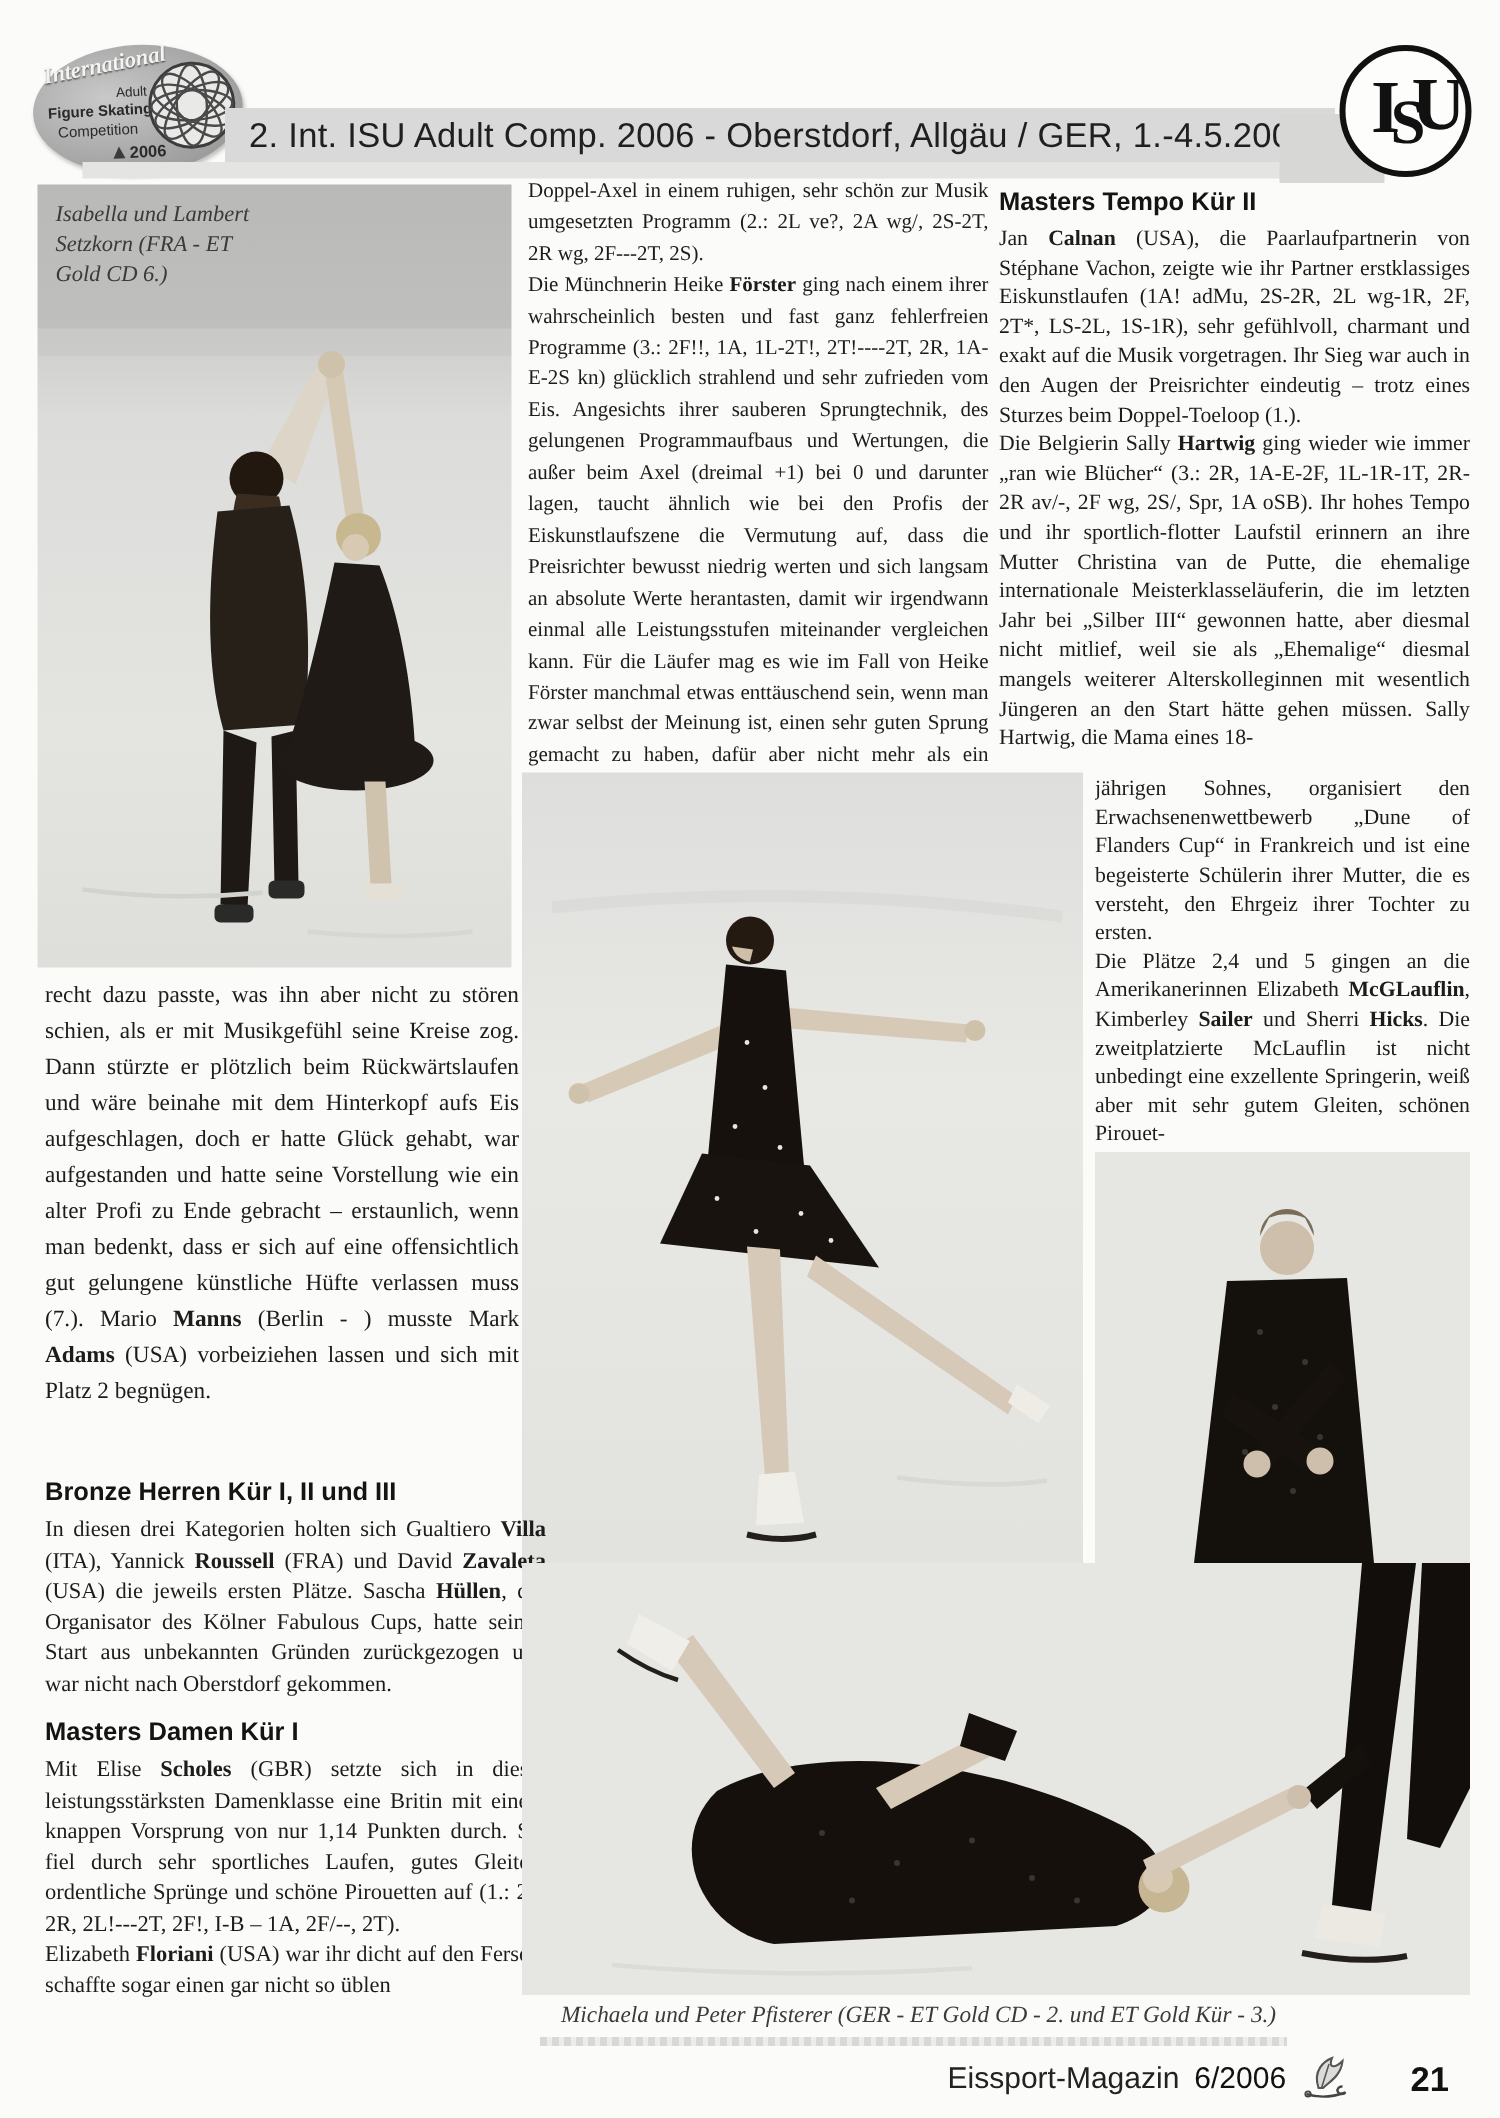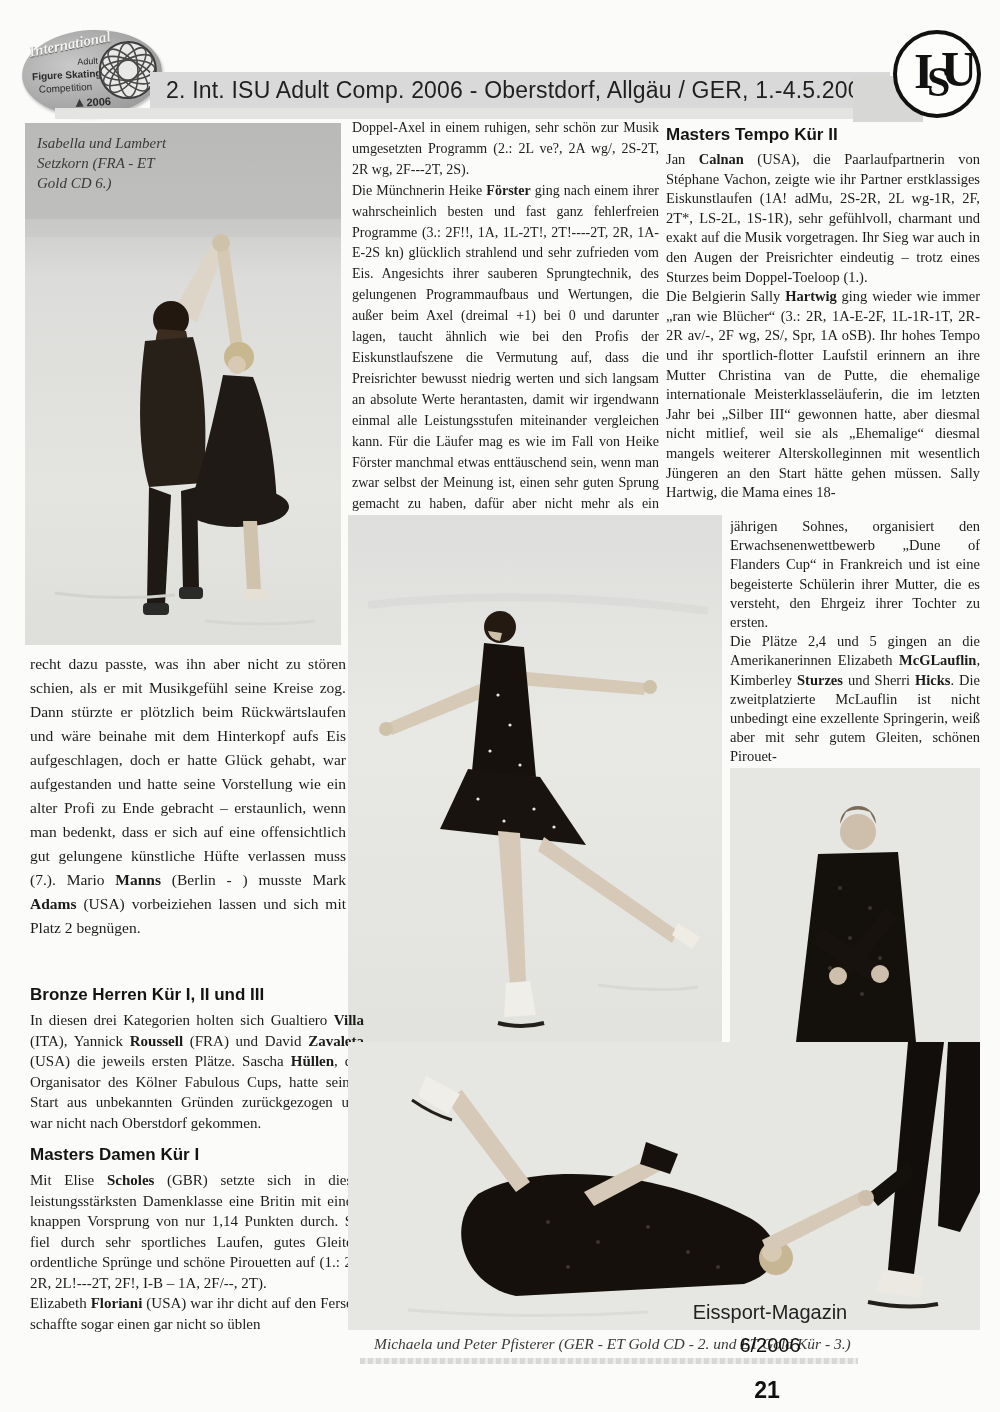--- a/index.html
+++ b/index.html
@@ -61,24 +61,24 @@
   .col-rnarrow{left:730px;top:517px;width:250px;height:252px;font-size:14.5px;line-height:19.2px;overflow:hidden;}
   .col-leftmid{left:30px;top:652px;width:316px;height:336px;font-size:15.5px;line-height:24px;overflow:hidden;}
   .col-leftbot{left:30px;top:984px;width:334px;font-size:15px;line-height:20.5px;}
   .col-leftbot h3.first{width:252px;}
   .col-leftbot h3.second{margin-top:11px;}
 
   
   .hatch{position:absolute;left:360px;top:1358px;width:498px;height:6px;
          background:repeating-linear-gradient(90deg,#cfcfcd 0 5px,#e9e9e7 5px 8px);opacity:.8;}
   .footer{position:absolute;left:560px;top:1368px;width:420px;height:36px;display:flex;
-          align-items:center;justify-content:flex-end;gap:10px;font-family:"Liberation Sans",sans-serif;flex-direction:column;}
+          align-items:center;justify-content:flex-end;gap:10px;font-family:"Liberation Sans",sans-serif;}
   .footer .mag{font-size:20px;color:#222;}
   .footer .issue{font-size:20px;font-weight:normal;color:#111;}
-  .footer .pagenum{font-size:23px;font-weight:bold;color:#111;margin-left:8px;margin-right:14px;}
+  .footer .pagenum{font-size:23px;font-weight:bold;color:#111;margin-left:27px;margin-right:14px;}
 </style>
 </head>
 <body>
 
 <div class="page">
 
   <div class="event-logo">
     <div class="event-oval"></div>
     <div class="event-intl">International</div>
     <div class="event-line ev-adult">Adult</div>
@@ -152,21 +152,21 @@
   </div>
 
   <div class="col col-right">
     <h3 class="sec">Masters Tempo Kür II</h3>
     <p><span>Jan </span><span class="b">Calnan</span><span> (USA), die Paarlaufpartnerin von Stéphane Vachon, zeigte wie ihr Partner erstklassiges Eiskunstlaufen (1A! adMu, 2S-2R, 2L wg-1R, 2F, 2T*, LS-2L, 1S-1R), sehr gefühlvoll, charmant und exakt auf die Musik vorgetragen. Ihr Sieg war auch in den Augen der Preisrichter eindeutig – trotz eines Sturzes beim Doppel-Toeloop (1.).</span></p>
     <p><span>Die Belgierin Sally </span><span class="b">Hartwig</span><span> ging wieder wie immer „ran wie Blücher“ (3.: 2R, 1A-E-2F, 1L-1R-1T, 2R-2R av/-, 2F wg, 2S/, Spr, 1A oSB). Ihr hohes Tempo und ihr sportlich-flotter Laufstil erinnern an ihre Mutter Christina van de Putte, die ehemalige internationale Meisterklasseläuferin, die im letzten Jahr bei „Silber III“ gewonnen hatte, aber diesmal nicht mitlief, weil sie als „Ehemalige“ diesmal mangels weiterer Alterskolleginnen mit wesentlich Jüngeren an den Start hätte gehen müssen. Sally Hartwig, die Mama eines 18-</span></p>
   </div>
 
   <div class="col col-rnarrow">
     <p><span>jährigen Sohnes, organisiert den Erwachsenenwettbewerb „Dune of Flanders Cup“ in Frankreich und ist eine begeisterte Schülerin ihrer Mutter, die es versteht, den Ehrgeiz ihrer Tochter zu ersten.</span></p>
-    <p><span>Die Plätze 2,4 und 5 gingen an die Amerikanerinnen Elizabeth </span><span class="b">McGLauflin</span><span>, Kimberley </span><span class="b">Sturzes</span><span> und Sherri </span><span class="b">Hicks</span><span>. Die zweitplatzierte McLauflin ist nicht unbedingt eine exzellente Springerin, weiß aber mit sehr gutem Gleiten, schönen Pirouet-</span></p>
+    <p><span>Die Plätze 2,4 und 5 gingen an die Amerikanerinnen Elizabeth </span><span class="b">McGLauflin</span><span>, Kimberley </span><span class="b">Sailer</span><span> und Sherri </span><span class="b">Hicks</span><span>. Die zweitplatzierte McLauflin ist nicht unbedingt eine exzellente Springerin, weiß aber mit sehr gutem Gleiten, schönen Pirouet-</span></p>
   </div>
 
   <div class="photo photo-pugin">
     <svg width="374" height="527" viewBox="0 0 374 527">
       <path d="M20 90 q160 -18 340 6" stroke="#d8d8d5" stroke-width="8" fill="none" opacity=".7"></path>
 
       <path d="M148 162 L40 208 L44 220 L152 176 Z" fill="#d6c9b6"></path>
       <path d="M168 156 L298 168 L296 180 L170 170 Z" fill="#d6c9b6"></path>
       <circle cx="302" cy="172" r="7" fill="#cfc2ab"></circle>
       <circle cx="38" cy="214" r="7" fill="#cfc2ab"></circle>

